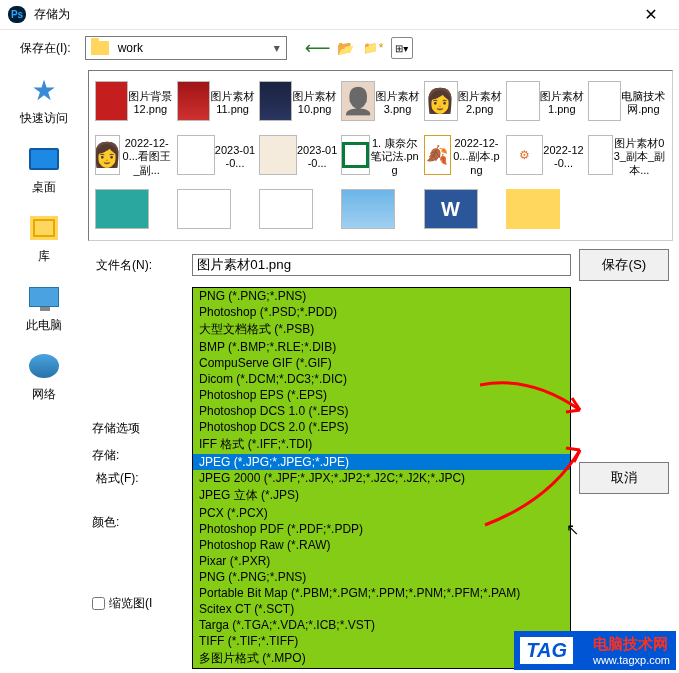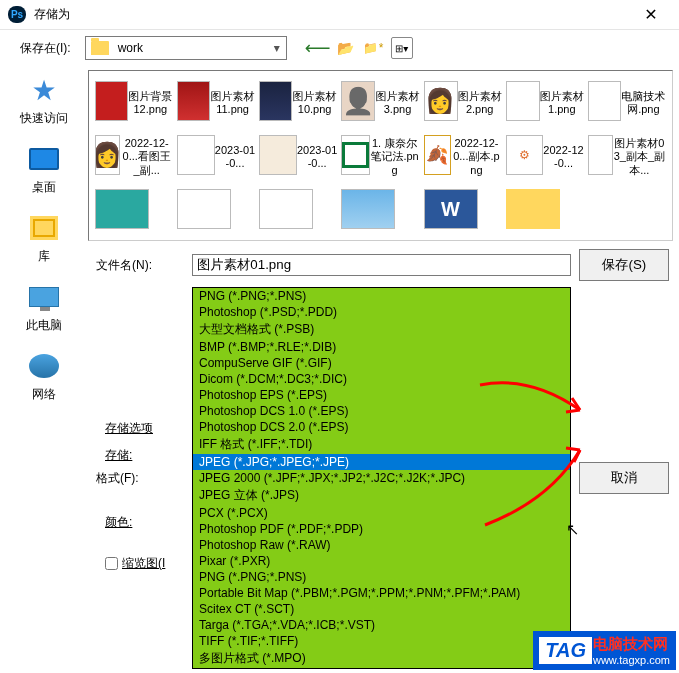--- a/index.html
+++ b/index.html
@@ -58,29 +58,29 @@
 .thumb.folder-lg { background: #ffd75e; border: none; }
 .file-name { font-size: 11px; line-height: 1.2; max-width: 74px; word-break: break-all; }
 .form-area { padding: 4px 10px 4px 0; display: grid; grid-template-columns: 96px 1fr 90px; gap: 6px 8px; align-items: center; }
 .form-label { text-align: left; padding-left: 8px; }
 .text-input { border: 1px solid #7a7a7a; height: 22px; padding: 0 4px; width: 100%; background: #fff; }
 .btn { border: 1px solid #7a7a7a; background: #f0f0f0; height: 32px; padding: 0 10px; cursor: pointer; }
 .dropdown-open { position: relative; }
 .dropdown-box { border: 1px solid #000; background: #84cc16; width: 100%; }
 .dd-item { padding: 1px 6px; font-size: 12px; white-space: nowrap; overflow: hidden; }
 .dd-item.sel { background: #0078d7; color: #fff; }
-.lower-left { position: absolute; left: 105px; top: 420px; font-size: 12px; text-decoration: underline; }
+.lower-left { position: absolute; left: 92px; top: 420px; font-size: 12px; }
 .lower-left .row { margin-bottom: 10px; }
 .color-row { display: flex; align-items: center; gap: 6px; }
-.checkbox-row { display: flex; align-items: center; gap: 4px; margin-top: 24px; }
+.checkbox-row { display: flex; align-items: center; gap: 4px; margin-top: 64px; }
 .arrow-overlay { position: absolute; pointer-events: none; }
 .arrow1 { left: 470px; top: 370px; }
 .arrow2 { left: 470px; top: 440px; }
 .red-arrow { stroke: #ff0000; stroke-width: 3; fill: none; }
-.tag-badge { position: absolute; right: 3px; bottom: 3px; background: #0055d4; color: #fff; padding: 4px 6px; display: flex; align-items: center; gap: 1px; }
+.tag-badge { position: absolute; right: 3px; bottom: 3px; background: #0055d4; color: #fff; padding: 4px 6px; display: flex; align-items: center; gap: 20px; }
 .tag-badge .tag-lbl { background: #fff; color: #0055d4; font-weight: 900; font-style: italic; padding: 2px 6px; font-size: 20px; }
 .tag-badge .tag-txt { color: #ff3020; font-weight: bold; font-size: 15px; }
 .tag-badge .tag-url { color: #fff; font-size: 11px; display: block; }
 .cursor-ov { position: absolute; left: 566px; top: 520px; font-size: 16px; color: #000; }
 </style>
 </head>
 <body>
 
 <div class="titlebar">
   <div class="ps-icon">Ps</div>

